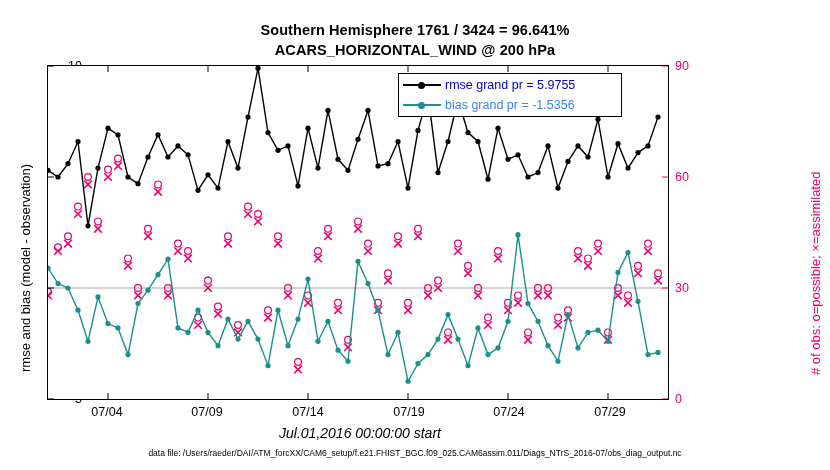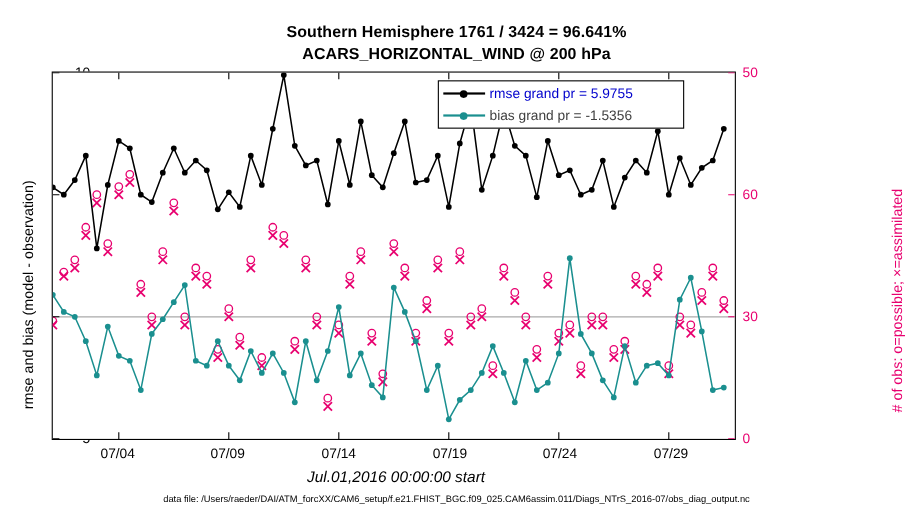--- a/index.html
+++ b/index.html
@@ -149,21 +149,21 @@
     left: 15px;
     width: 7px;
     height: 7px;
     border-radius: 50%;
   }
   .legend-text {
     font-size: 12.5px;
     white-space: nowrap;
   }
   .legend-text.rmse { color: #0000cc; }
-  .legend-text.bias { color: #404040; }
+  .legend-text.bias { color: #3b82f6; }
 </style>
 </head>
 <body>
 
 <div id="root">
 
   <div class="title-block">
     <div class="title-line">Southern Hemisphere 1761 / 3424 = 96.641%</div>
     <div class="title-line">ACARS_HORIZONTAL_WIND @ 200 hPa</div>
   </div>
@@ -173,21 +173,21 @@
   <div class="axis-label-right" style="left:808px; top:375px;"># of obs: o=possible; ×=assimilated</div>
 
   <div style="position:absolute; left:0px; top:0px; width:42px; height:470px;padding-left:40px;">
     <div class="ytick-left" style="top:66px;">10</div>
     <div class="ytick-left" style="top:177px;">5</div>
     <div class="ytick-left" style="top:288px;">0</div>
     <div class="ytick-left" style="top:399px;">-5</div>
   </div>
 
   <div style="position:absolute; left:675px; top:0px; width:40px; height:470px;">
-    <div class="ytick-right" style="top:66px;">50</div>
+    <div class="ytick-right" style="top:66px;">90</div>
     <div class="ytick-right" style="top:177px;">60</div>
     <div class="ytick-right" style="top:288px;">30</div>
     <div class="ytick-right" style="top:399px;">0</div>
   </div>
 
   <div style="position:absolute; left:0; top:0; width:830px; height:470px;">
     <div class="xtick" style="left:107px; top:405px;">07/04</div>
     <div class="xtick" style="left:207px; top:405px;">07/09</div>
     <div class="xtick" style="left:308px; top:405px;">07/14</div>
     <div class="xtick" style="left:409px; top:405px;">07/19</div>

